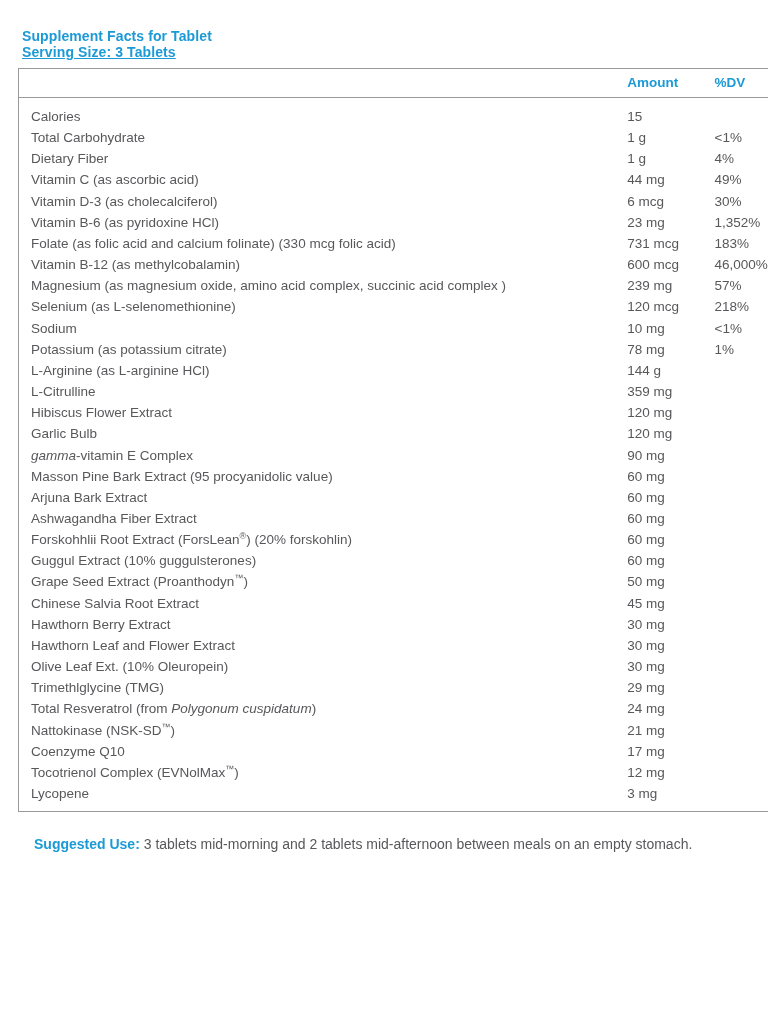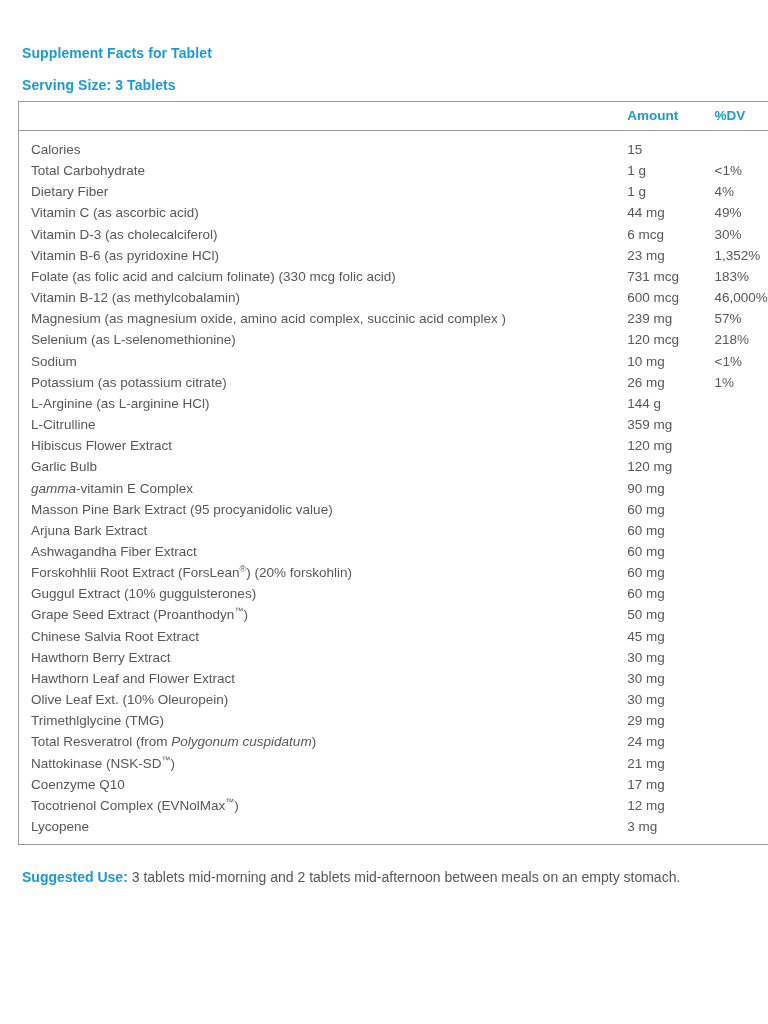--- a/index.html
+++ b/index.html
@@ -13,31 +13,32 @@
     font-family: "Liberation Sans", sans-serif;
     color: #58585b;
     font-size: 13.5px;
     -webkit-font-smoothing: antialiased;
   }
   .page {
     position: relative;
     width: 768px;
     height: 1024px;
     box-sizing: border-box;
-    padding: 45px 18px 0 18px;
+    padding: 28px 18px 0 18px;
   }
   .heading {
     color: #1b9ad6;
     font-size: 14px;
     font-weight: bold;
     letter-spacing: 0.1px;
     margin: 0 0 0 4px;
   }
   .heading.second {
-    margin-top: 16px;
+    margin-top: 0;
+    text-decoration: underline;
   }
   .facts-table {
     margin-top: 8px;
     border: 1px solid #9a9a9a;
     border-left: 1px solid #9a9a9a;
     border-right: 1px solid #9a9a9a;
     box-sizing: border-box;
     width: 764px;
   }
   table.facts {
@@ -66,21 +67,21 @@
     vertical-align: top;
     line-height: 1.42;
   }
   table.facts tbody td.name { padding-left: 12px; padding-right: 8px; }
   table.facts tbody tr:first-child td { padding-top: 9px; }
   table.facts tbody tr:last-child td { padding-bottom: 8px; }
   .it { font-style: italic; }
   .sup { font-size: 9px; vertical-align: super; line-height: 0; }
 
   .note {
-    margin: 22px 4px 0 4px;
+    margin: 22px 4px 0 16px;
     line-height: 1.5;
     font-size: 14px;
     color: #58585b;
   }
   .note .lead {
     color: #1b9ad6;
     font-weight: bold;
   }
   .note.other { margin-top: 26px; }
 </style>
@@ -157,21 +158,21 @@
             <td>120 mcg</td>
             <td>218%</td>
           </tr>
           <tr>
             <td class="name">Sodium</td>
             <td>10 mg</td>
             <td>&lt;1%</td>
           </tr>
           <tr>
             <td class="name">Potassium (as potassium citrate)</td>
-            <td>26 mg</td>
+            <td>78 mg</td>
             <td>1%</td>
           </tr>
           <tr>
             <td class="name">L-Arginine (as L-arginine HCl)</td>
             <td>144 g</td>
             <td></td>
           </tr>
           <tr>
             <td class="name">L-Citrulline</td>
             <td>359 mg</td>

